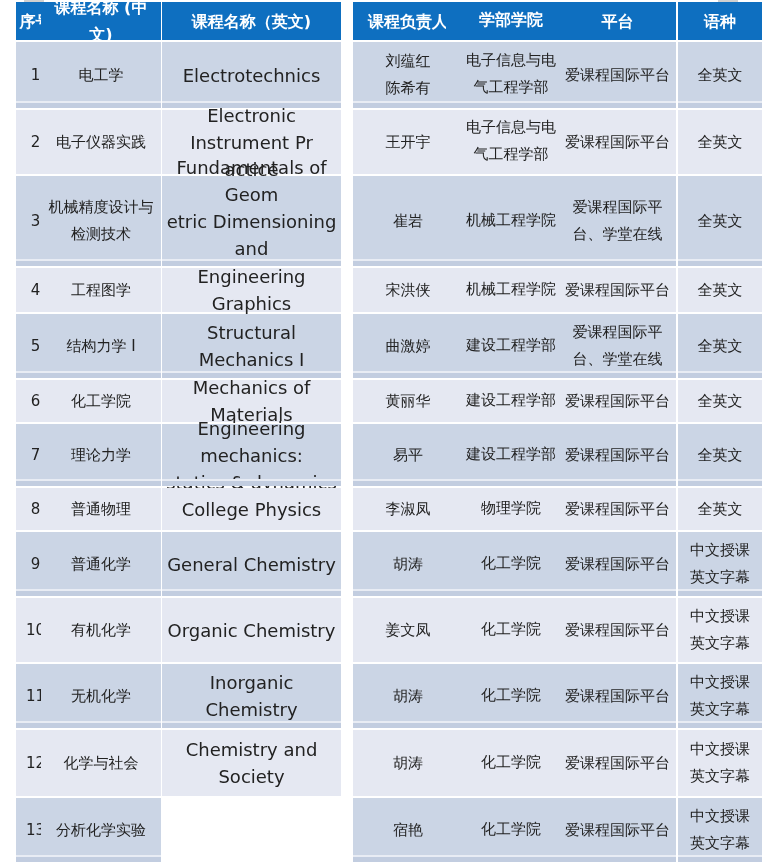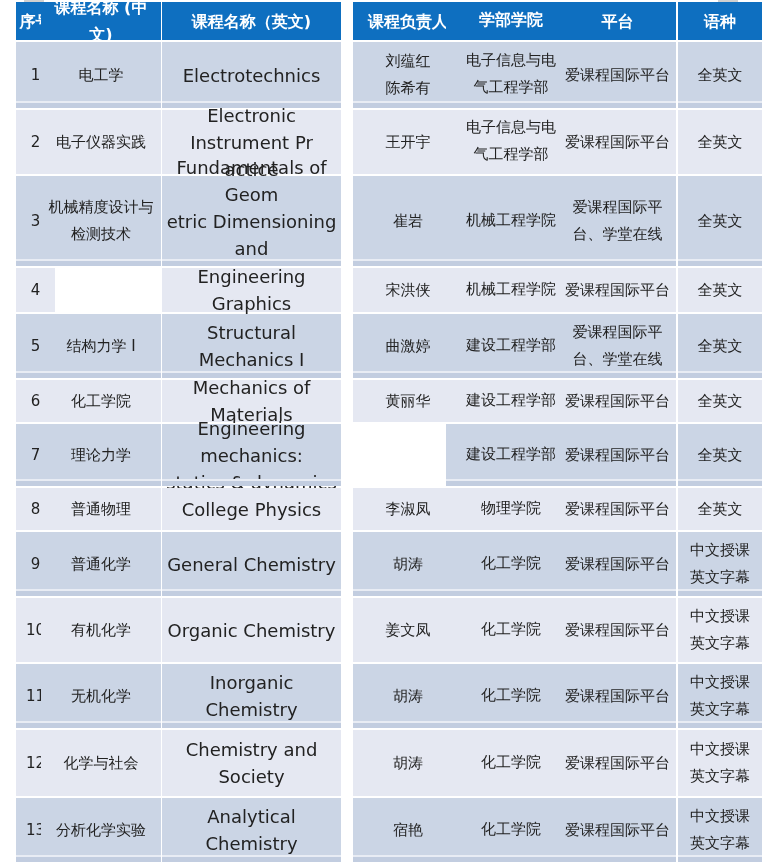--- a/index.html
+++ b/index.html
@@ -75,20 +75,21 @@
 etric Dimensioning and
 Tolerancing</div>
         <div class="cell c3 wrap">崔岩</div>
         <div class="cell c4 wrap">机械工程学院</div>
         <div class="cell c5 wrap">爱课程国际平
 台、学堂在线</div>
         <div class="cell c6 wrap">全英文</div>
       </div>
       <div class="row even" style="top: 268px; height: 44px;">
         <div class="cell c0 wrap">4</div>
+        <div class="cell c1 wrap">工程图学</div>
         <div class="cell c2 wrap en">Engineering Graphics</div>
         <div class="cell c3 wrap">宋洪侠</div>
         <div class="cell c4 wrap">机械工程学院</div>
         <div class="cell c5 wrap">爱课程国际平台</div>
         <div class="cell c6 wrap">全英文</div>
       </div>
       <div class="row odd" style="top: 314px; height: 64px;">
         <div class="cell c0 wrap">5</div>
         <div class="cell c1 wrap">结构力学 I</div>
         <div class="cell c2 wrap en">Structural Mechanics I</div>
@@ -105,20 +106,21 @@
         <div class="cell c3 wrap">黄丽华</div>
         <div class="cell c4 wrap">建设工程学部</div>
         <div class="cell c5 wrap">爱课程国际平台</div>
         <div class="cell c6 wrap">全英文</div>
       </div>
       <div class="row odd" style="top: 424px; height: 62px;">
         <div class="cell c0 wrap">7</div>
         <div class="cell c1 wrap">理论力学</div>
         <div class="cell c2 wrap en">Engineering mechanics:
 statics &amp; dynamics</div>
+        <div class="cell c3 wrap">易平</div>
         <div class="cell c4 wrap">建设工程学部</div>
         <div class="cell c5 wrap">爱课程国际平台</div>
         <div class="cell c6 wrap">全英文</div>
       </div>
       <div class="row even" style="top: 488px; height: 42px;">
         <div class="cell c0 wrap">8</div>
         <div class="cell c1 wrap">普通物理</div>
         <div class="cell c2 wrap en">College Physics</div>
         <div class="cell c3 wrap">李淑凤</div>
         <div class="cell c4 wrap">物理学院</div>
@@ -161,21 +163,20 @@
         <div class="cell c2 wrap en">Chemistry and Society</div>
         <div class="cell c3 wrap">胡涛</div>
         <div class="cell c4 wrap">化工学院</div>
         <div class="cell c5 wrap">爱课程国际平台</div>
         <div class="cell c6 wrap">中文授课
 英文字幕</div>
       </div>
       <div class="row odd" style="top: 798px; height: 64px;">
         <div class="cell c0 wrap">13</div>
         <div class="cell c1 wrap">分析化学实验</div>
-        <div class="cell c2 wrap en">Analytical Chemistry</div>
         <div class="cell c3 wrap">宿艳</div>
         <div class="cell c4 wrap">化工学院</div>
         <div class="cell c5 wrap">爱课程国际平台</div>
         <div class="cell c6 wrap">中文授课
 英文字幕</div>
       </div>
     </div>
 </div>
 
 </body></html>

